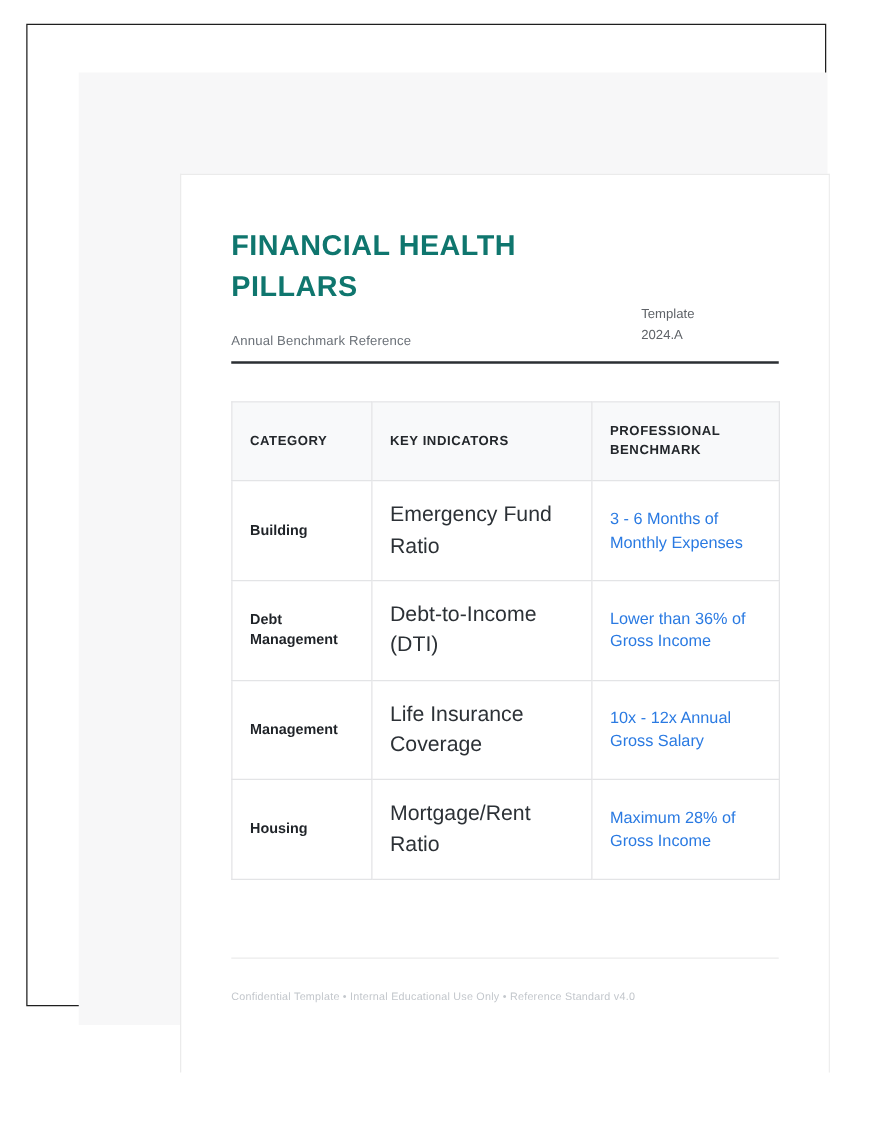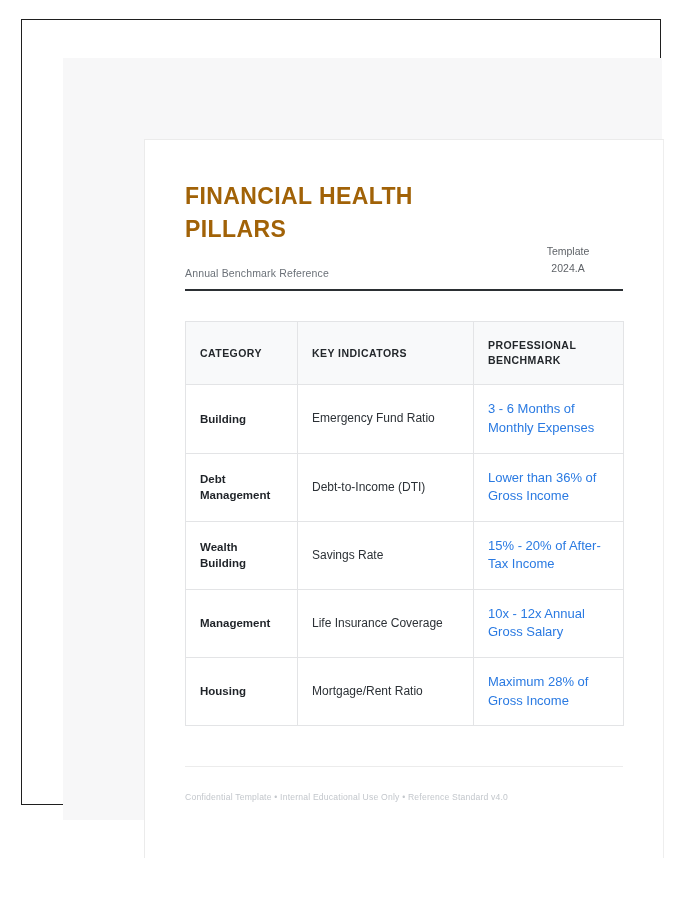--- a/index.html
+++ b/index.html
@@ -57,35 +57,35 @@
     display: flex;
     align-items: flex-end;
     justify-content: space-between;
   }
 
   #title-block { width: 300px; }
 
   #doc-title {
     font-size: 23px;
     font-weight: bold;
-    color: #a16207;
+    color: #0f766e;
     letter-spacing: 0.4px;
     line-height: 1.42;
     text-transform: uppercase;
   }
 
   #doc-subtitle {
     font-size: 10.5px;
     color: #6b7178;
     margin-top: 22px;
     letter-spacing: 0.15px;
   }
 
   #template-block {
-    text-align: center;
+    text-align: left;
     padding-bottom: 2px;
     width: 110px;
   }
 
   .template-line {
     font-size: 10.5px;
     color: #5f6368;
     line-height: 1.65;
   }
 
@@ -135,21 +135,21 @@
   }
 
   td.cell-category {
     font-size: 11.5px;
     font-weight: bold;
     color: #1f2328;
     line-height: 1.43;
   }
 
   td.cell-indicator {
-    font-size: 12px;
+    font-size: 17px;
     color: #2c3136;
     line-height: 1.43;
   }
 
   td.cell-benchmark {
     font-size: 13px;
     color: #2a7ae2;
     line-height: 1.43;
   }
 
@@ -213,25 +213,20 @@
               <td class="cell-category">Building</td>
               <td class="cell-indicator">Emergency Fund Ratio</td>
               <td class="cell-benchmark">3 - 6 Months of Monthly Expenses</td>
             </tr>
             <tr>
               <td class="cell-category">Debt Management</td>
               <td class="cell-indicator">Debt-to-Income (DTI)</td>
               <td class="cell-benchmark">Lower than 36% of Gross Income</td>
             </tr>
             <tr>
-              <td class="cell-category">Wealth Building</td>
-              <td class="cell-indicator">Savings Rate</td>
-              <td class="cell-benchmark">15% - 20% of After-Tax Income</td>
-            </tr>
-            <tr>
               <td class="cell-category">Management</td>
               <td class="cell-indicator">Life Insurance Coverage</td>
               <td class="cell-benchmark">10x - 12x Annual Gross Salary</td>
             </tr>
             <tr>
               <td class="cell-category">Housing</td>
               <td class="cell-indicator">Mortgage/Rent Ratio</td>
               <td class="cell-benchmark">Maximum 28% of Gross Income</td>
             </tr>
           </tbody>

